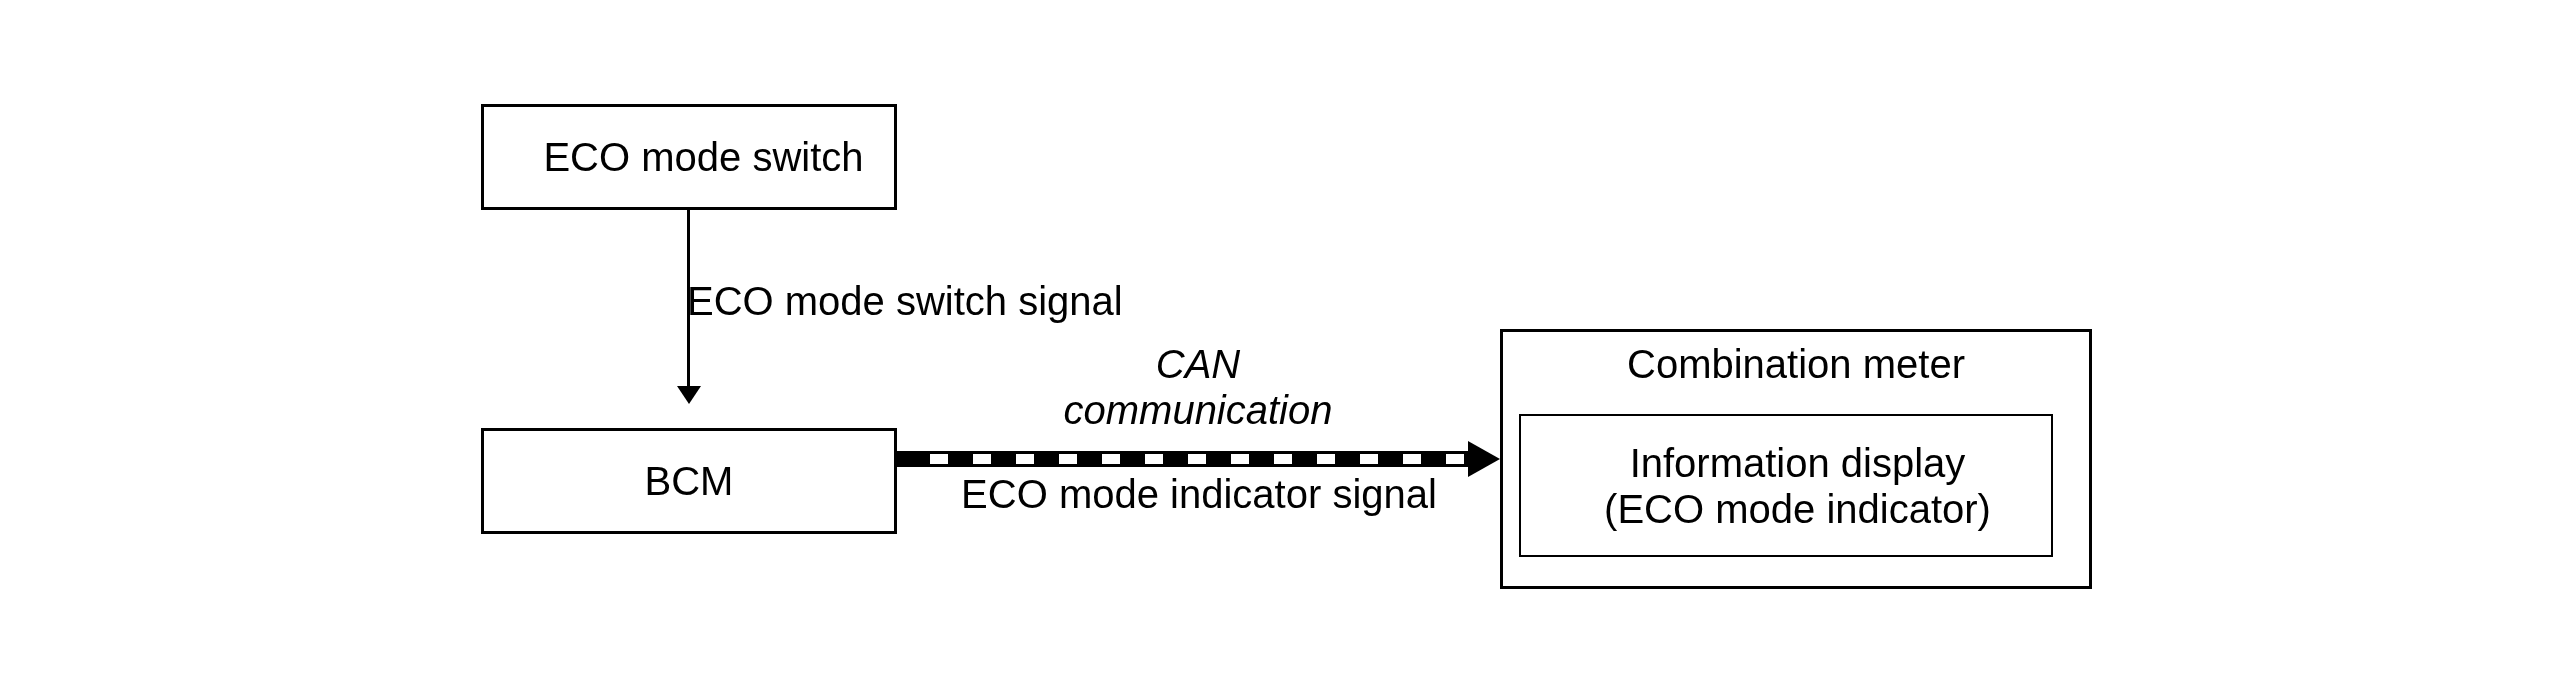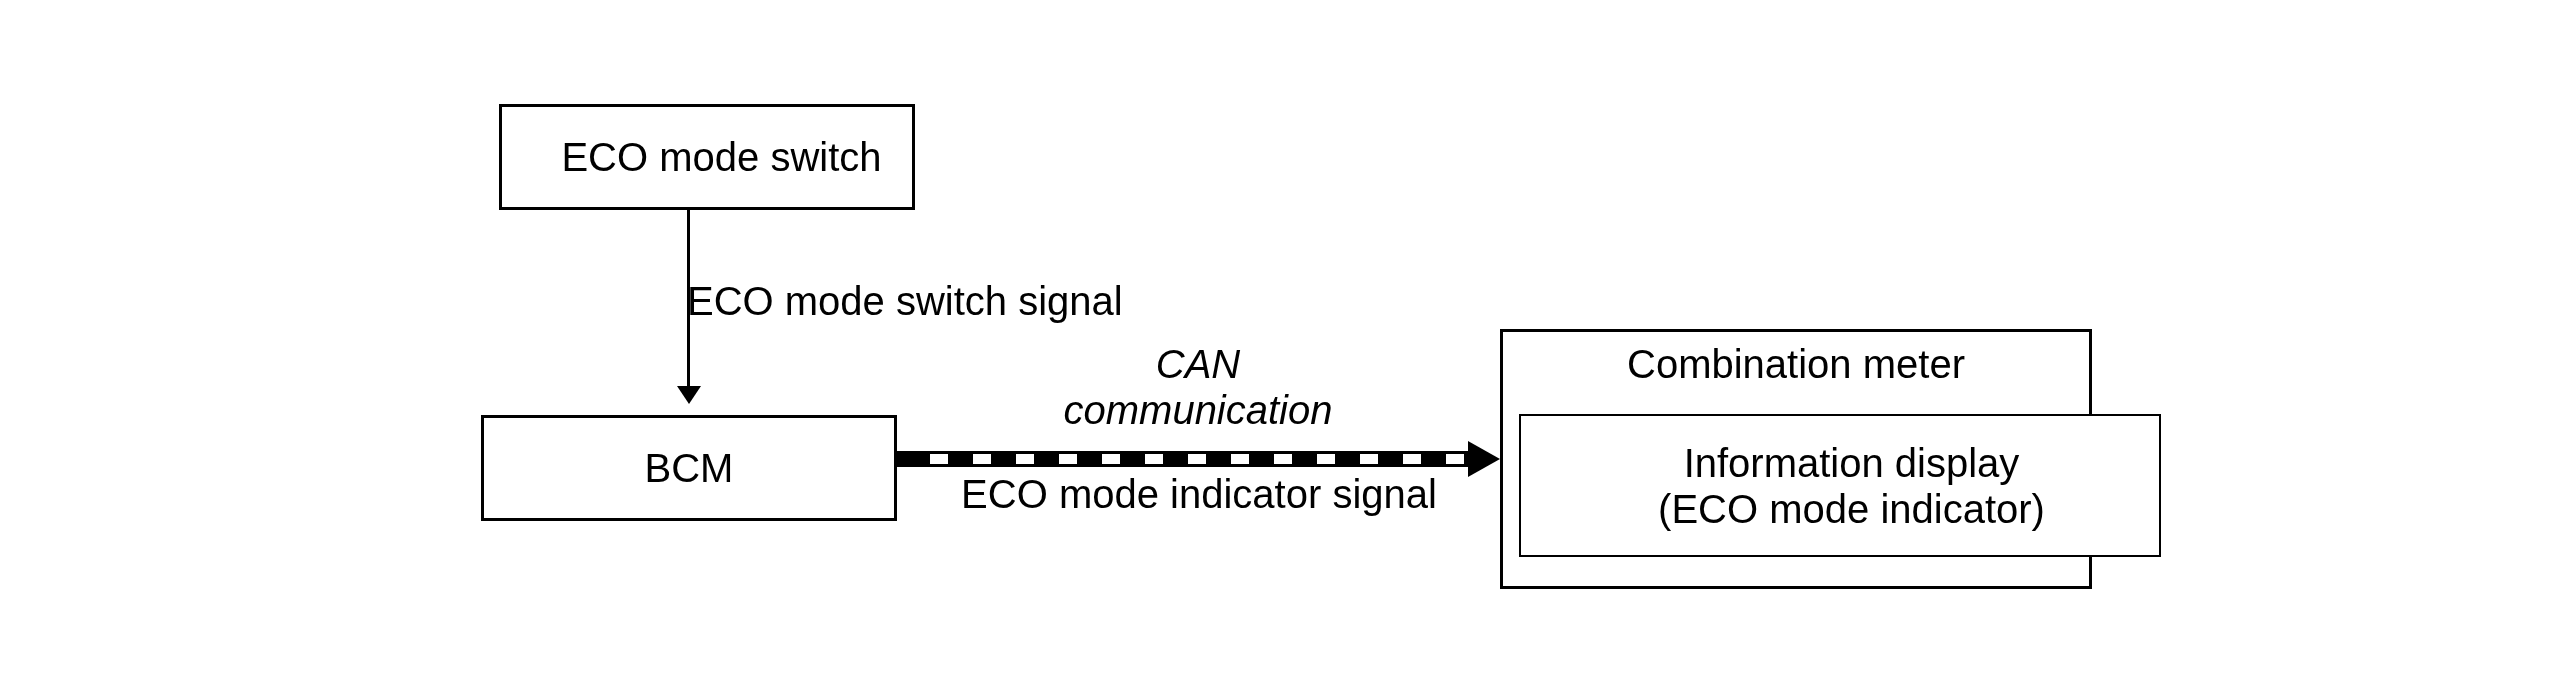--- a/index.html
+++ b/index.html
@@ -25,38 +25,38 @@
     align-items: center;
     justify-content: center;
   }
   .box-label {
     font-size: 40px;
     line-height: 46px;
     text-align: center;
     white-space: pre-line;
   }
   
-  .eco-switch-box { left: 499px; top: 104px; width: 416px; height: 106px; padding-left: 29px; }
+  .eco-switch-box { left: 481px; top: 104px; width: 416px; height: 106px; padding-left: 29px; }
   
-  .bcm-box { left: 481px; top: 415px; width: 416px; height: 106px; }
+  .bcm-box { left: 481px; top: 428px; width: 416px; height: 106px; }
   
   .comb-meter-box {
     left: 1500px; top: 329px; width: 592px; height: 260px;
     align-items: flex-start;
     justify-content: center;
   }
   .comb-meter-title {
     margin-top: 9px;
     font-size: 40px;
     line-height: 46px;
     text-align: center;
   }
   
   .info-display-box {
-    left: 1519px; top: 414px; width: 642px; height: 143px;
+    left: 1519px; top: 414px; width: 534px; height: 143px;
     border-width: 2.6px;
     padding-left: 23px;
   }
   
   .v-line {
     position: absolute;
     left: 687px; top: 210px;
     width: 3.2px; height: 177px;
     background: #000000;
   }

